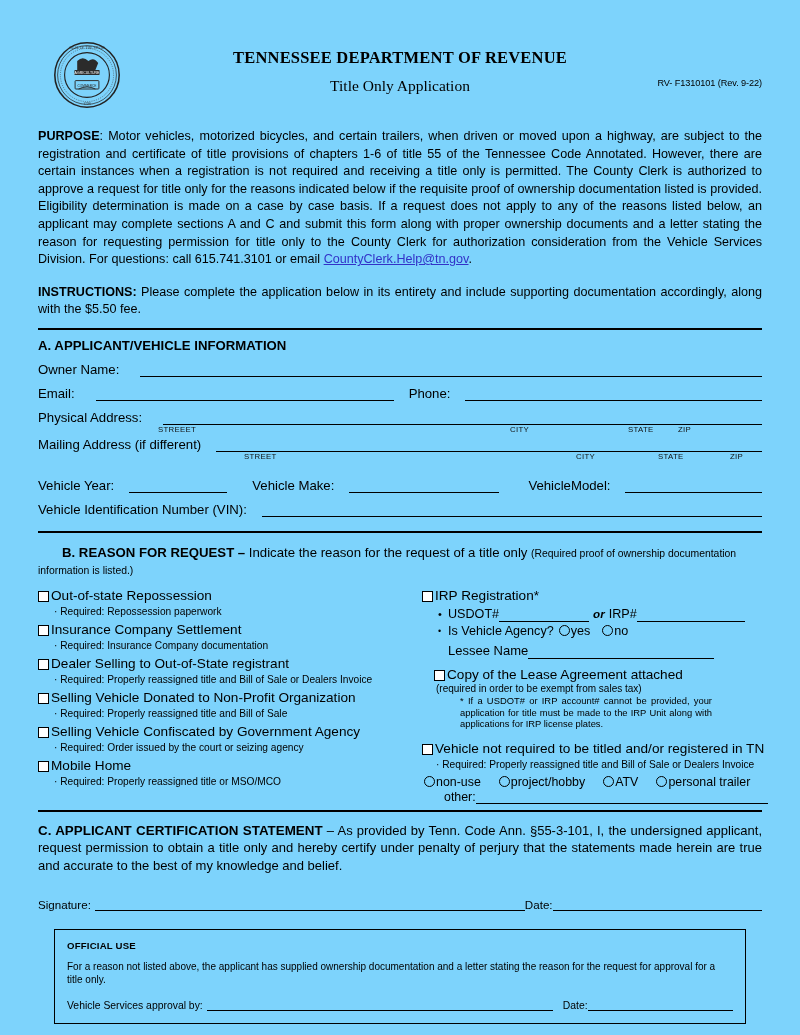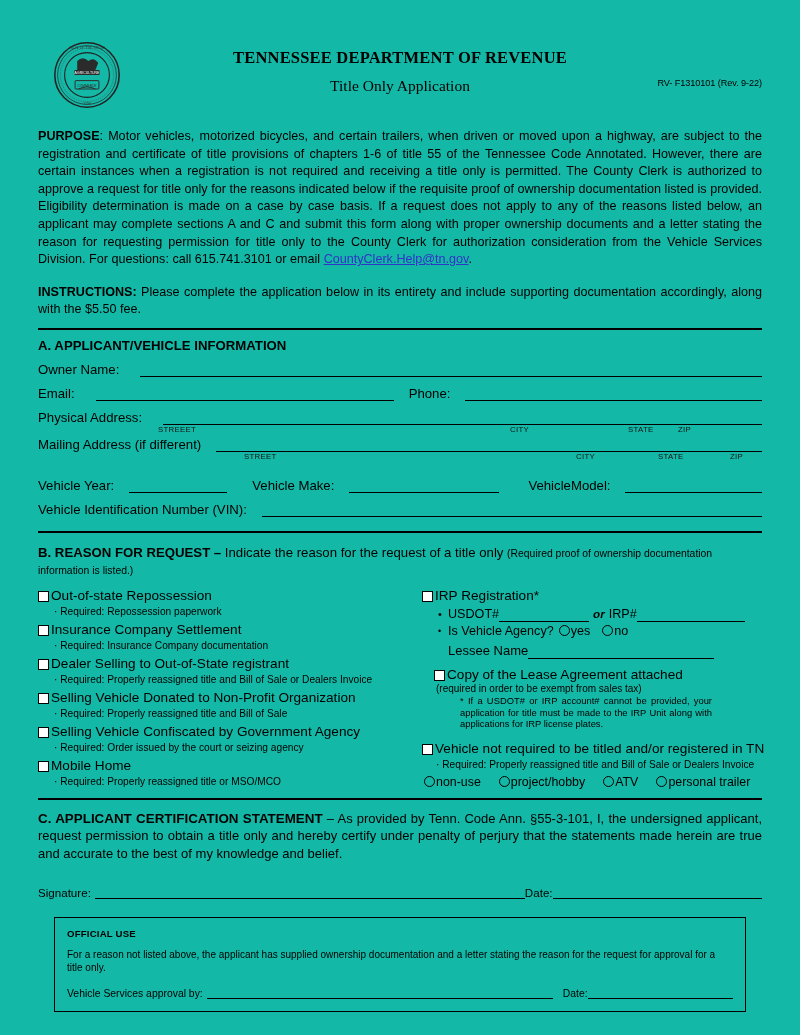--- a/index.html
+++ b/index.html
@@ -7,21 +7,21 @@
     margin: 0; padding: 0;
     background: #b0b0b0;
   }
   body {
     font-family: "Liberation Sans", sans-serif;
   }
   .page {
     position: relative;
     width: 800px;
     height: 1035px;
-    background: #14b8a6;
+    background: #7dd3fc;
     margin: 0 auto;
     overflow: hidden;
     color: #000;
   }
   .inner {
     position: absolute;
     left: 38px;
     top: 30px;
     width: 724px;
   }
@@ -117,21 +117,21 @@
     color: #111;
   }
   .sublabels span { position: absolute; top: 0; }
 
   
   .secB-head {
     font-size: 13.2px;
     margin-top: 12px;
     line-height: 16px;
   }
-  .secB-head .bold { font-weight: bold; }
+  .secB-head .bold { font-weight: bold; margin-left: 24px; }
   .secB-head .small { font-size: 10.4px; }
 
   .cols {
     display: flex;
     margin-top: 9px;
   }
   .col-left { width: 376px; flex: 0 0 376px; }
   .col-right { flex: 1 1 auto; padding-left: 8px; }
 
   .chk-item {
@@ -450,20 +450,24 @@
           </div>
           <div class="req" style="margin-left:14px">· Required: Properly reassigned title and Bill of Sale or Dealers Invoice</div>
 
           <div class="radios-row">
             <span class="opt"><span class="radio"></span><span>non-use</span></span>
             <span class="opt"><span class="radio"></span><span>project/hobby</span></span>
             <span class="opt"><span class="radio"></span><span>ATV</span></span>
             <span class="opt"><span class="radio thin"></span><span>personal trailer</span></span>
           </div>
 
+          <div class="other-row">
+            <span>other:</span>
+            <span class="ul-line" style="flex:1 1 auto"></span>
+          </div>
         </div>
 
       </div>
     </div>
 
     <hr class="rule-thick" style="margin-top:6px">
 
     <div class="secC-head">
       <span class="bold">C. APPLICANT CERTIFICATION STATEMENT</span><span> – As provided by Tenn. Code Ann. §55-3-101, I, the undersigned applicant, request permission to obtain a title only  and hereby certify under penalty of perjury  that the statements made herein are true and accurate to the best of my knowledge and belief.</span>
     </div>

